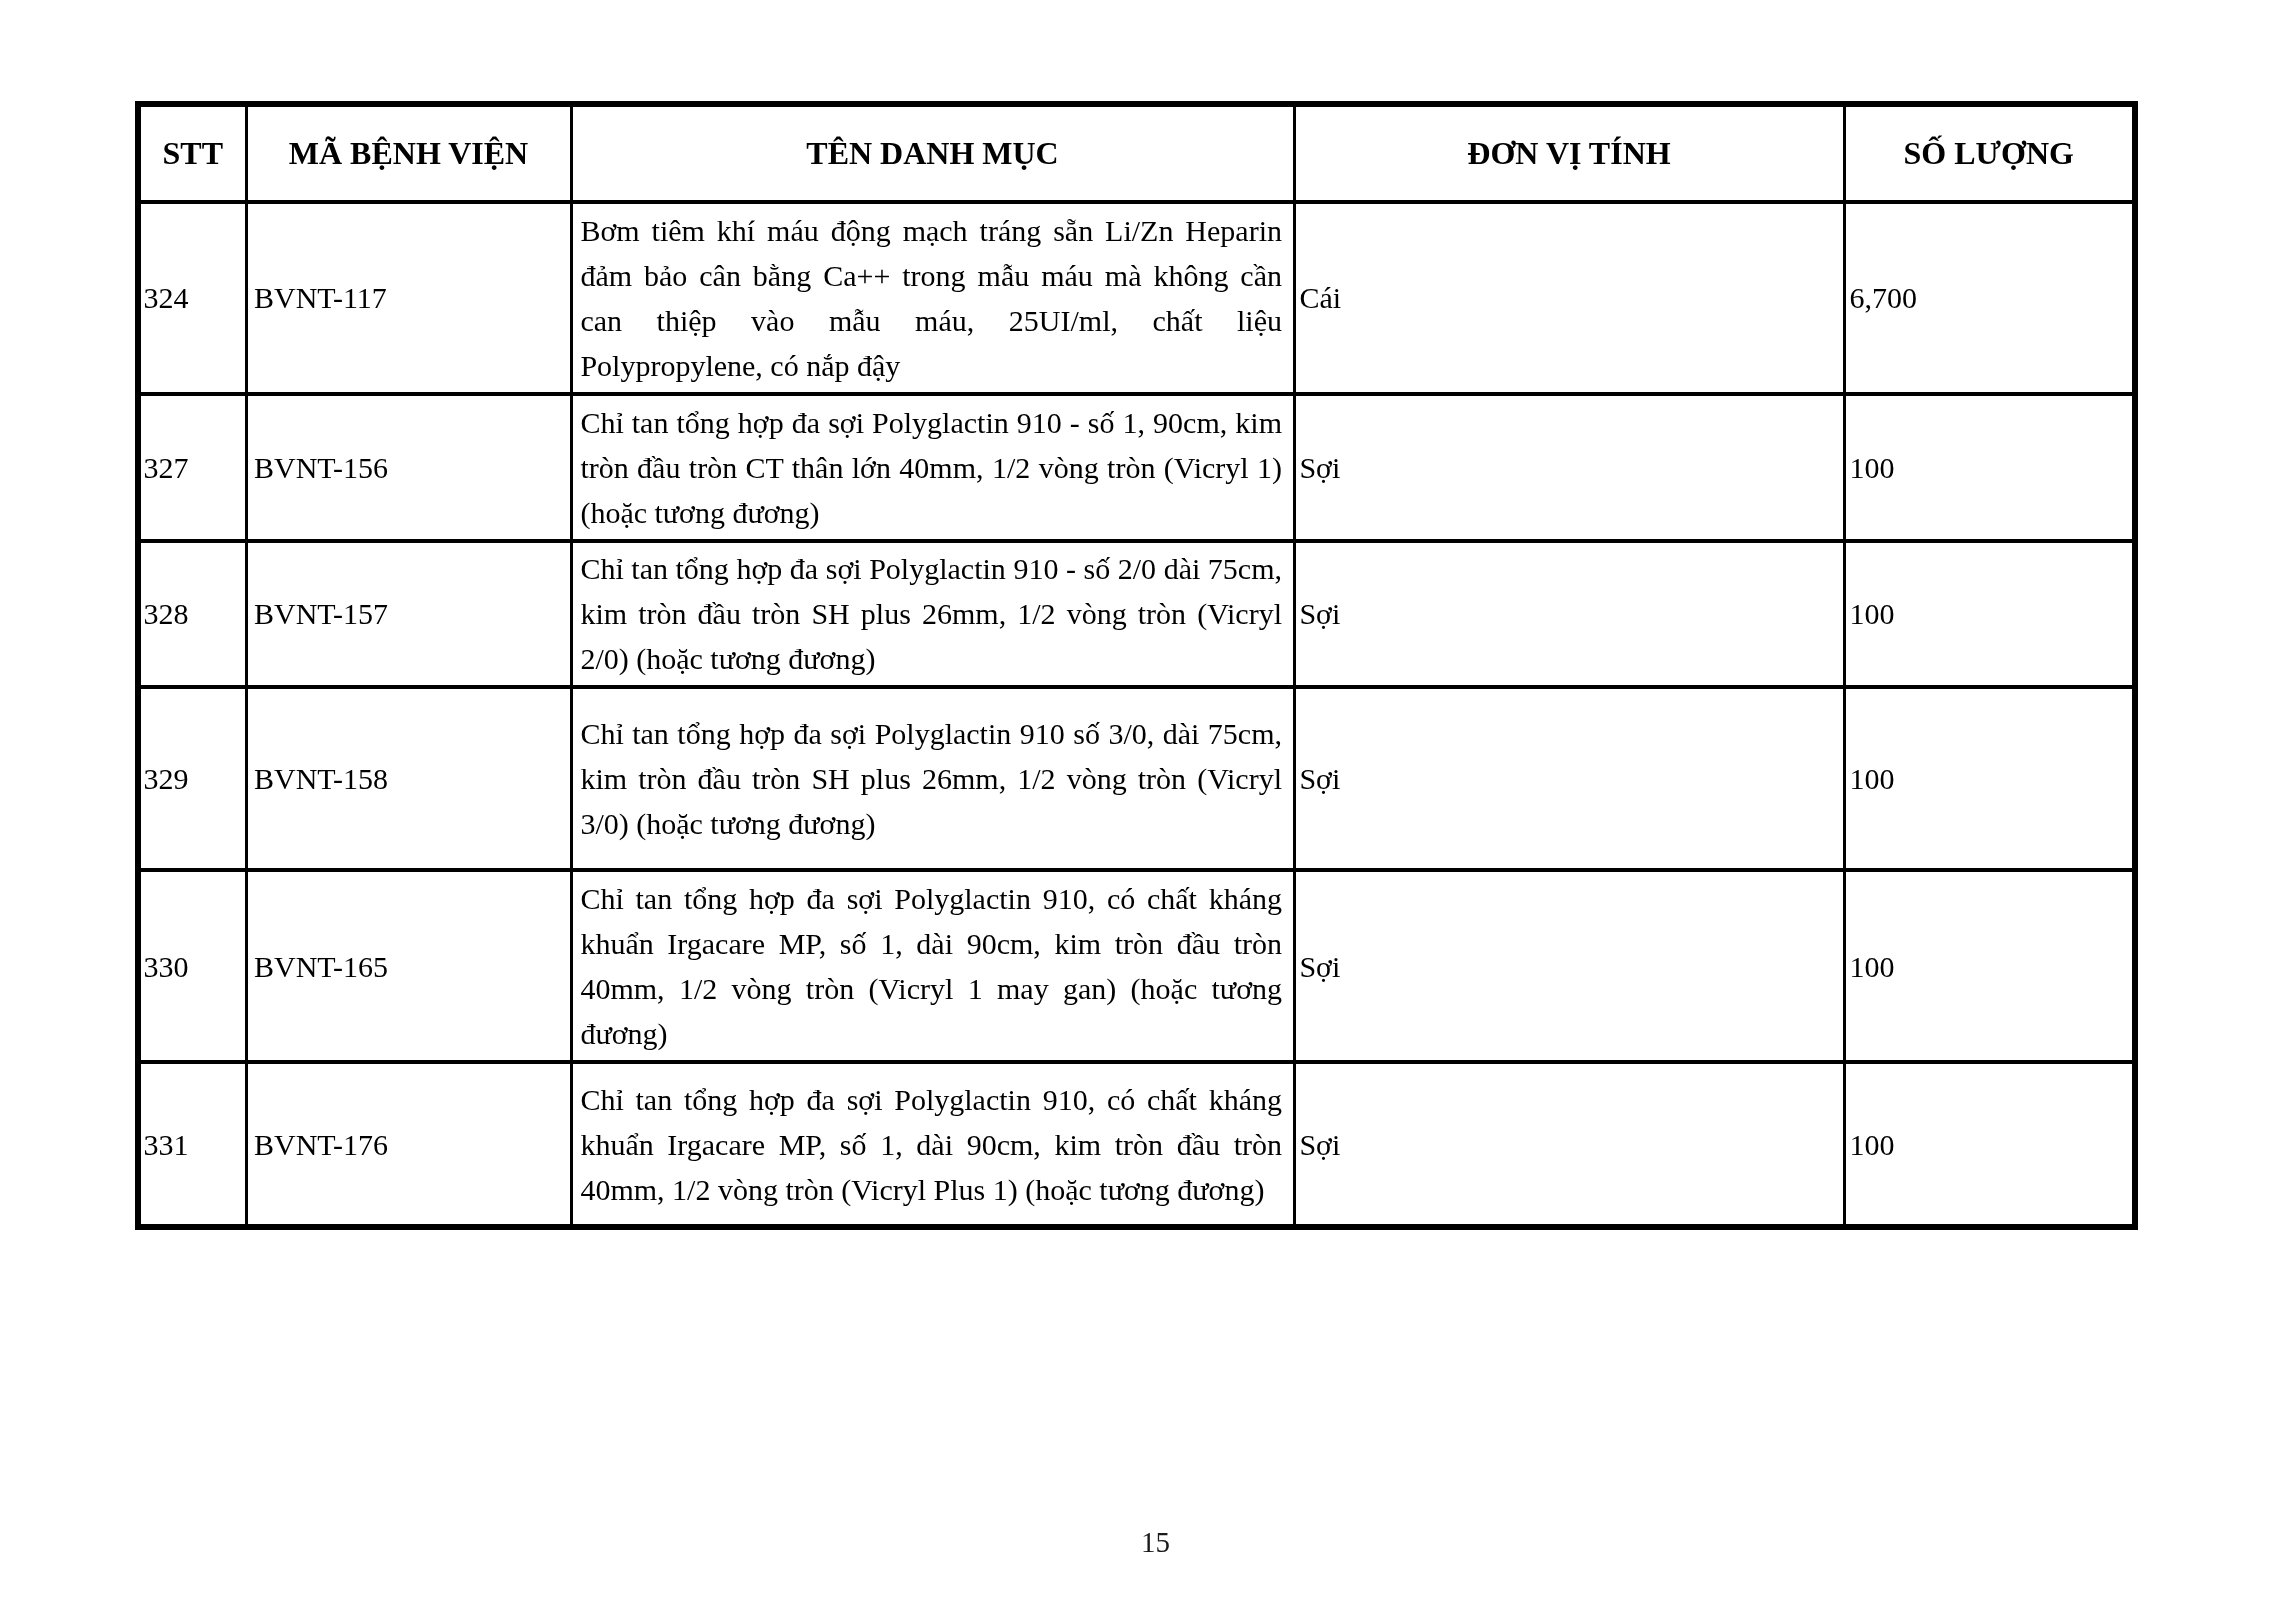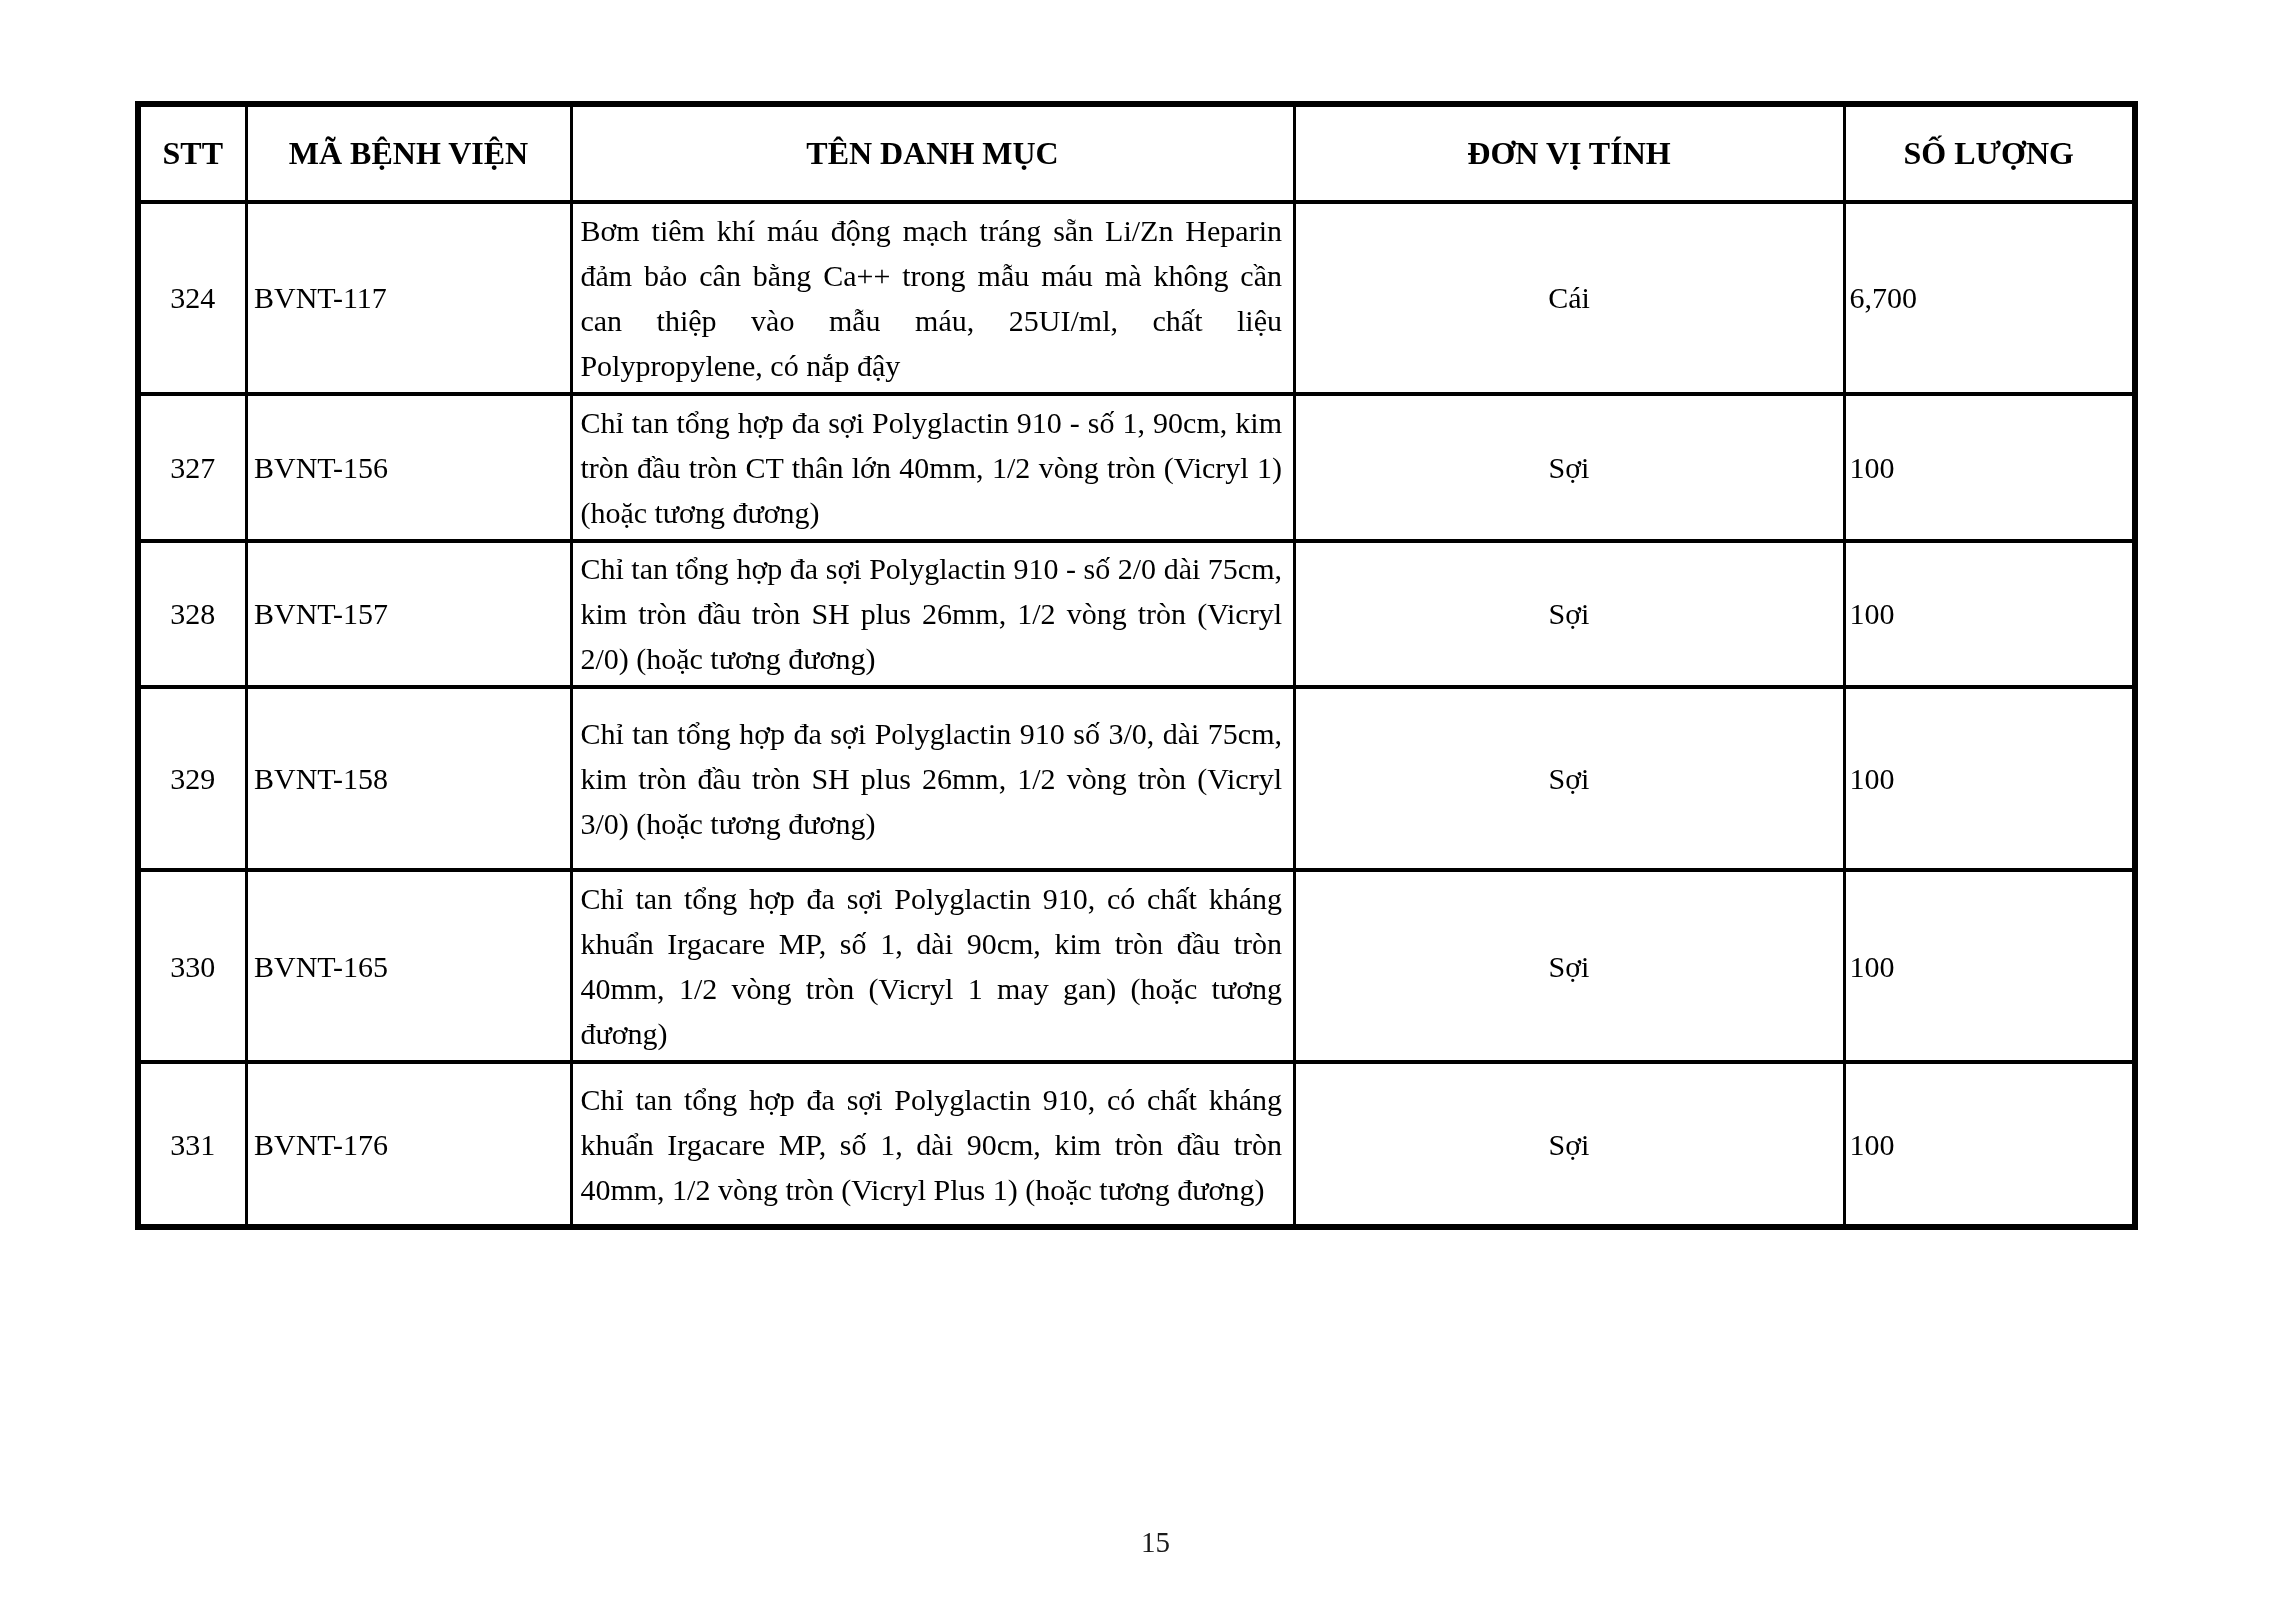--- a/index.html
+++ b/index.html
@@ -42,24 +42,24 @@
     font-weight: bold;
     font-size: 32px;
     text-align: center;
     padding: 5.2px 3.9px;
   }
   table.items thead tr { height: 98px; }
   table.items td {
     font-size: 30px;
     line-height: 1.5;
   }
-  td.c-stt  { text-align: center; padding: 2.6px 2.6px; }
+  td.c-stt  { padding: 2.6px 2.6px; }
   td.c-code { text-align: left;   padding: 2.6px 2.6px 2.6px 6.5px; }
   td.c-name { text-align: justify; padding: 3.9px 10.5px 3.9px 7.9px; }
-  td.c-unit { text-align: center; padding: 2.6px 3.9px; }
+  td.c-unit { text-align: left; padding: 2.6px 3.9px; }
   td.c-qty  { text-align: left;  padding: 2.6px 36px 2.6px 3.9px; }
 
   table.items tbody tr:nth-child(1) { height: 178px; }
   table.items tbody tr:nth-child(2) { height: 39px;  }
   table.items tbody tr:nth-child(3) { height: 128px; }
   table.items tbody tr:nth-child(4) { height: 183px; }
   table.items tbody tr:nth-child(5) { height: 164px; }
   table.items tbody tr:nth-child(6) { height: 165px; }
   table.items tbody tr:nth-child(7) { height: 179px; }
   table.items tbody tr:nth-child(8) { height: 175px; }

